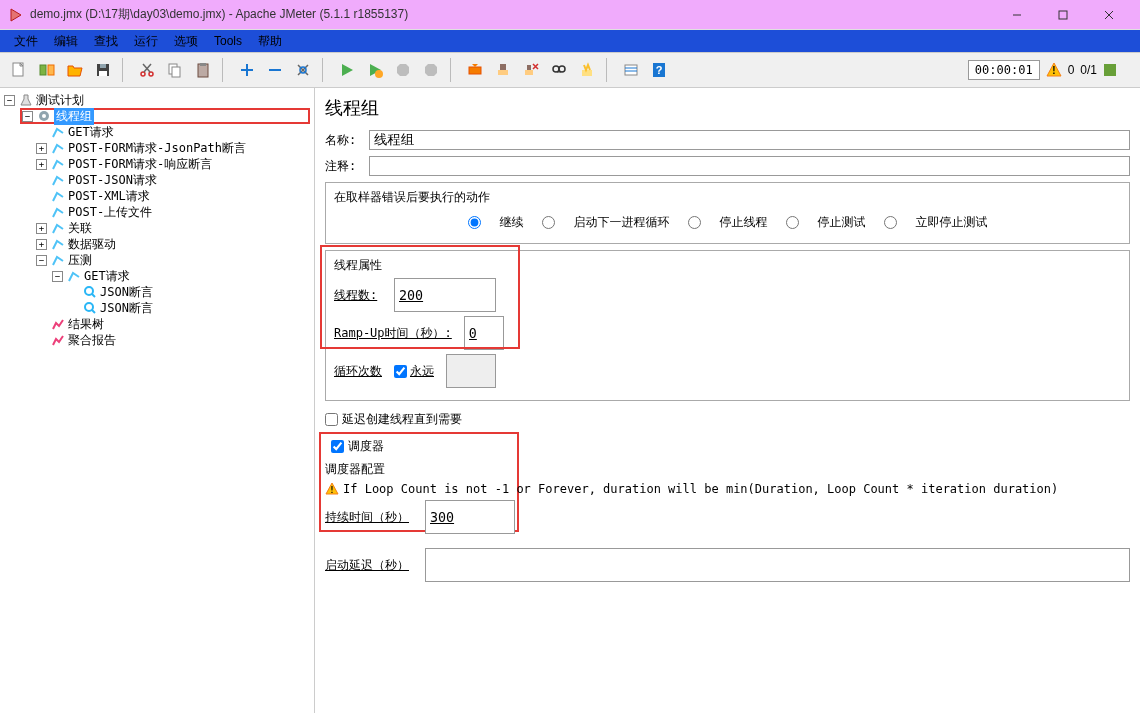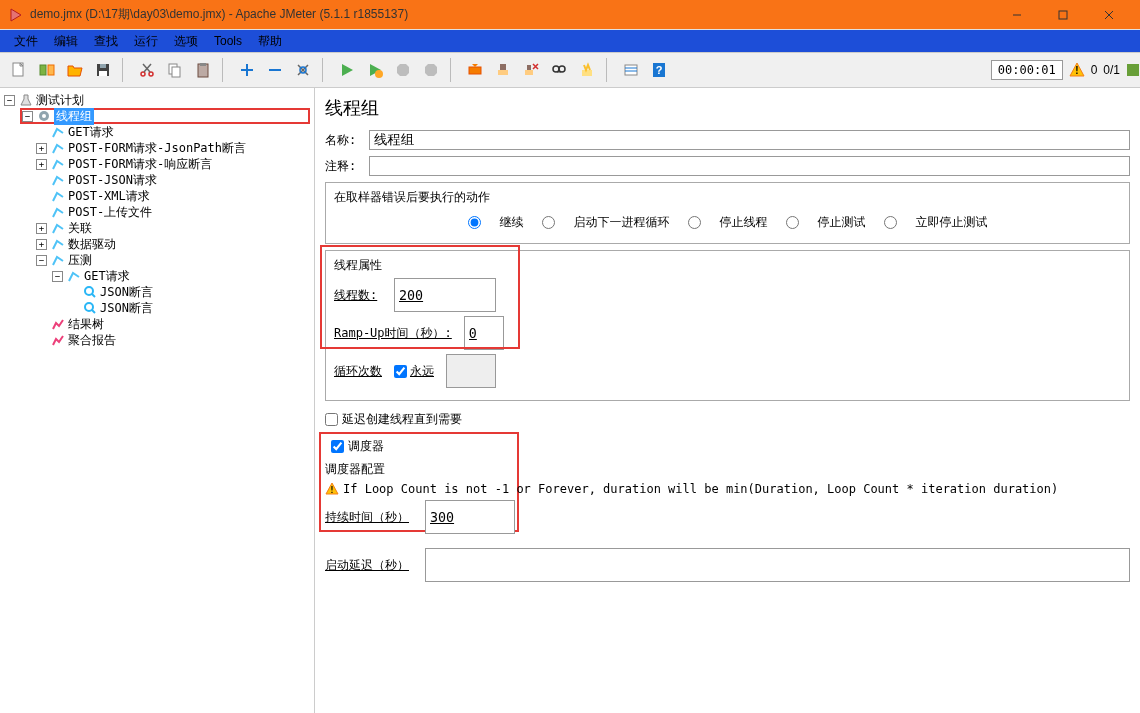--- a/index.html
+++ b/index.html
@@ -1,28 +1,28 @@
 <!DOCTYPE html>
 <html><head>
 <meta charset="utf-8">
 <style>
 * { box-sizing: border-box; margin: 0; padding: 0; }
 body { font-family: "Microsoft YaHei", "SimSun", sans-serif; font-size: 12px; background: #fff; width: 1140px; height: 713px; overflow: hidden; position: relative; }
-.titlebar { height: 30px; background: #f97316; border-bottom: 1px solid #e0e0e0; display: flex; align-items: center; padding: 0 8px; }
+.titlebar { height: 30px; background: #f0abfc; border-bottom: 1px solid #e0e0e0; display: flex; align-items: center; padding: 0 8px; }
 .titlebar .icon { width: 16px; height: 16px; margin-right: 6px; }
 .titlebar .title { flex: 1; color: #333; font-size: 12px; }
 .titlebar .winbtns { display: flex; gap: 0; }
 .titlebar .winbtn { width: 46px; height: 30px; display: flex; align-items: center; justify-content: center; }
 .winbtn svg { stroke: #333; }
 .menubar { height: 22px; display: flex; align-items: center; padding: 0 8px; gap: 4px; background: #1d4ed8; }
 .menubar span { padding: 2px 6px; }
 .toolbar { height: 36px; background: #f0f0f0; border-top: 1px solid #ccc; border-bottom: 1px solid #ccc; display: flex; align-items: center; padding: 0 6px; gap: 2px; position: relative; }
 .tbtn { width: 26px; height: 26px; display: flex; align-items: center; justify-content: center; border: 1px solid transparent; border-radius: 3px; }
 .tsep { width: 6px; height: 24px; border-left: 1px solid #bbb; margin: 0 4px; }
-.toolbar-right { position: absolute; right: 0; display: flex; align-items: center; gap: 6px; }
+.toolbar-right { position: absolute; right: 23px; display: flex; align-items: center; gap: 6px; }
 .timer { border: 1px solid #999; padding: 2px 6px; background: #fff; font-family: monospace; font-size: 12px; }
 .warn-tri { width: 16px; height: 16px; }
 .main { display: flex; height: calc(713px - 30px - 22px - 36px); }
 .tree-panel { width: 315px; border-right: 1px solid #ccc; padding: 4px; overflow: auto; font-family: "SimSun", monospace; font-size: 12px; }
 .tree ul { list-style: none; }
 .tree li { white-space: nowrap; }
 .tree-row { display: flex; align-items: center; height: 16px; }
 .tog { display: inline-block; width: 11px; height: 11px; border: 1px solid #888; text-align: center; line-height: 9px; font-size: 9px; margin-right: 4px; cursor: pointer; }
 .tog-empty { display: inline-block; width: 11px; margin-right: 4px; }
 .tree-icon { width: 14px; height: 14px; margin-right: 3px; display: inline-flex; align-items: center; justify-content: center; }

